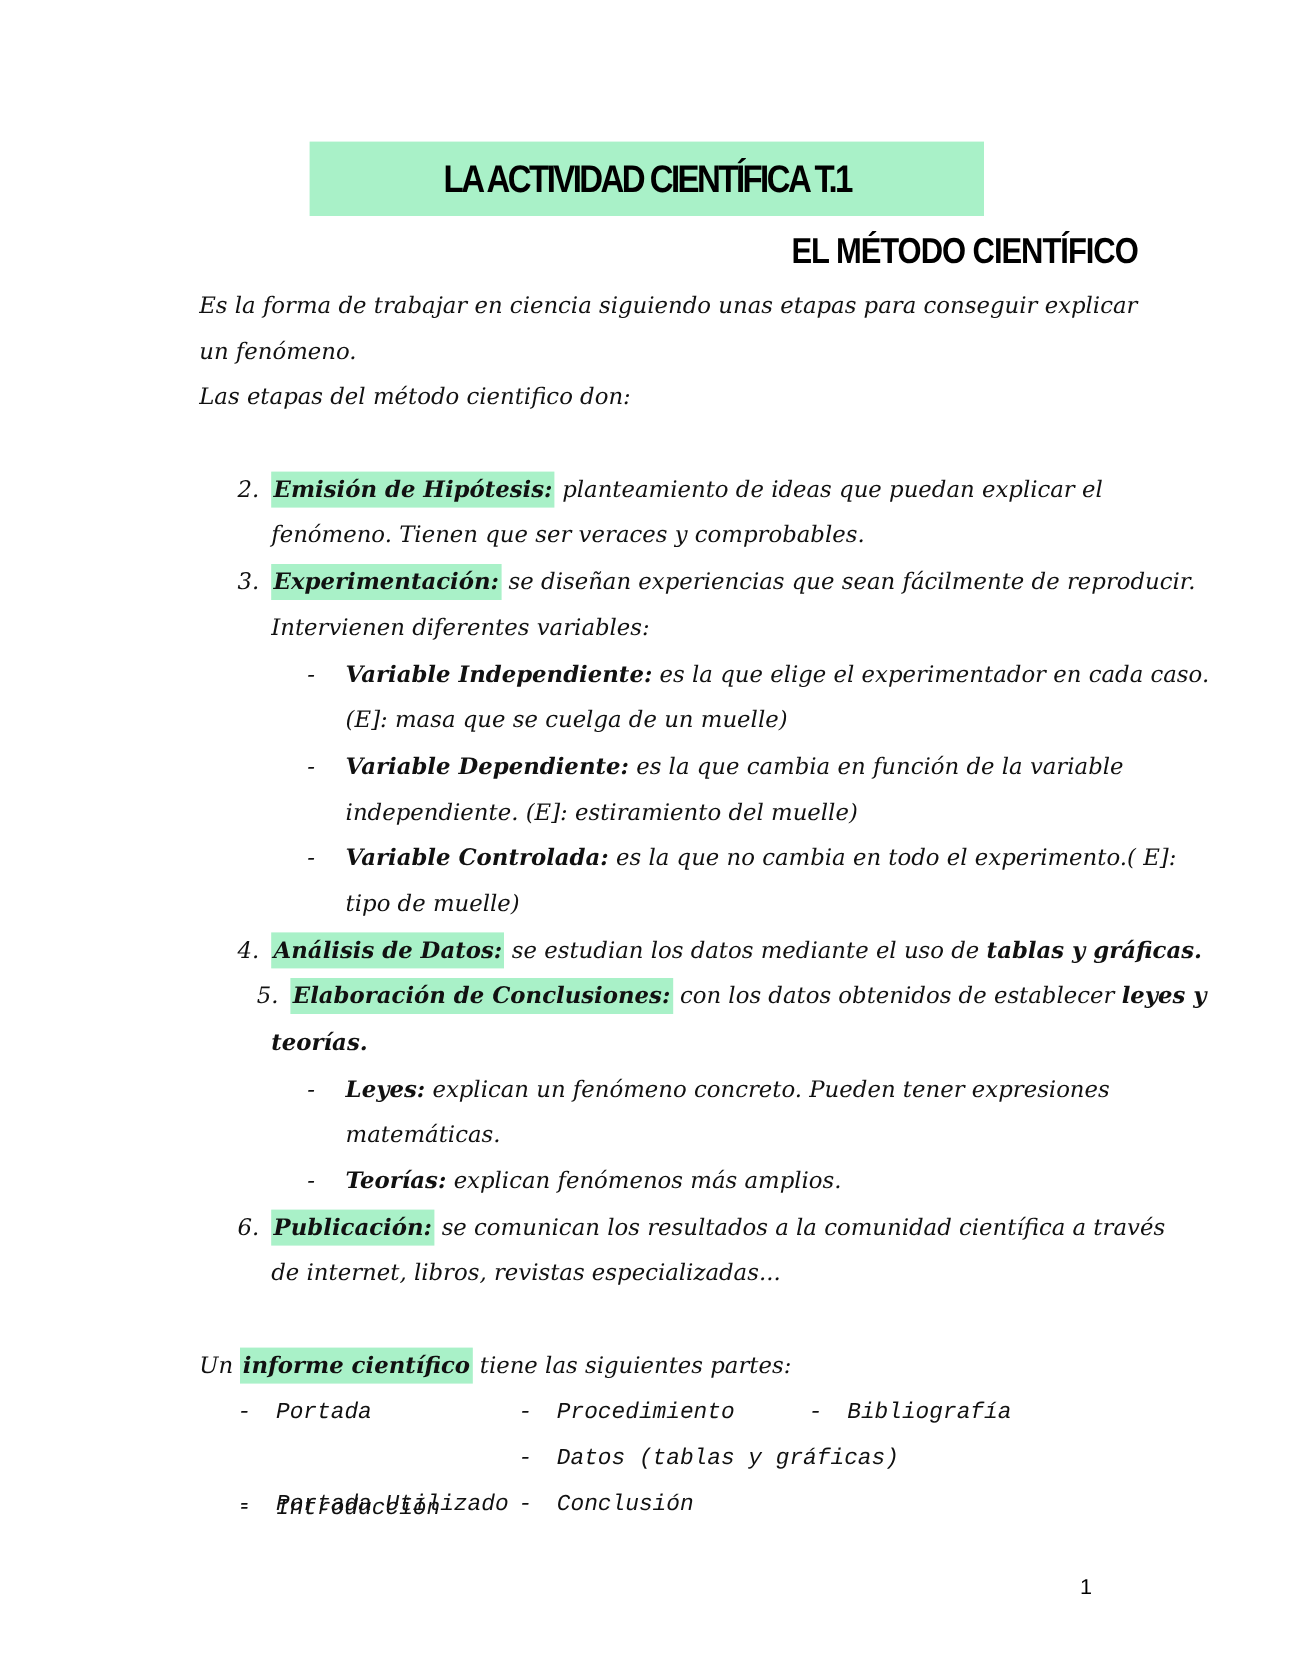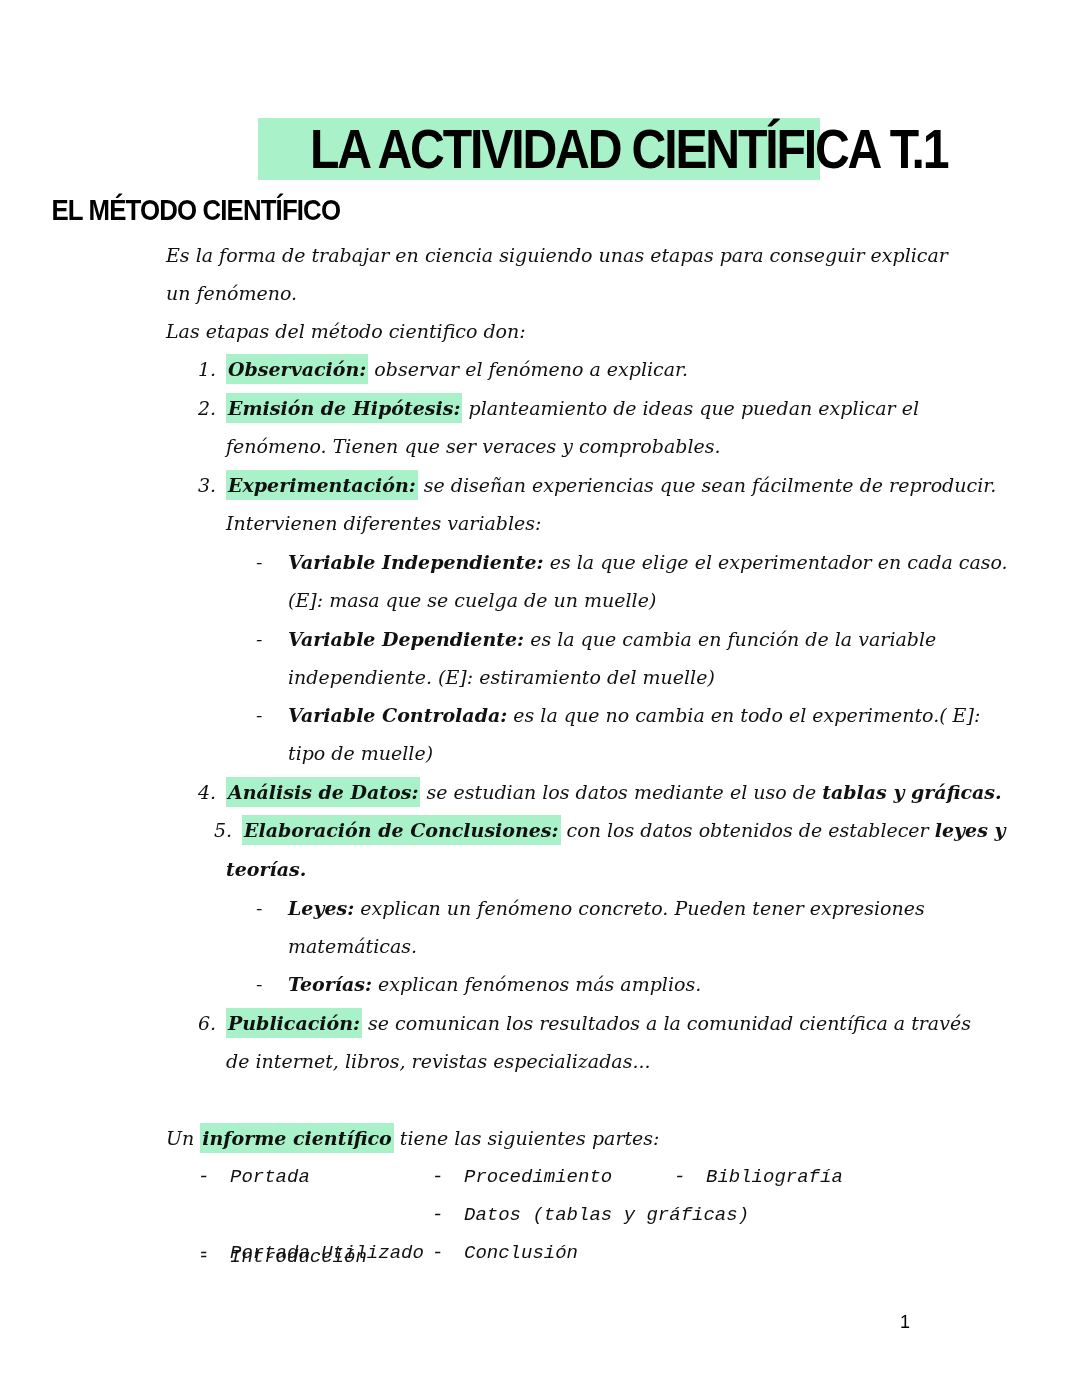--- a/index.html
+++ b/index.html
@@ -2,29 +2,29 @@
 <html><head>
 <meta charset="utf-8">
 <style>
   html, body { margin: 0; padding: 0; background: #ffffff; }
   body { width: 1080px; height: 1397px; position: relative; overflow: hidden; }
   .page { position: absolute; left: 0; top: 0; width: 1080px; height: 1397px; background: #fff; color: #111; }
   .title {
     position: absolute; left: 258px; top: 118px; width: 562px; height: 62px;
     background: #a9f1c8;
     font-family: "Liberation Sans", sans-serif; font-weight: 700;
-    font-size: 56px; line-height: 62px; letter-spacing: -2.5px;
+    font-size: 32px; line-height: 62px; letter-spacing: -2.5px;
     transform-origin: left center;
     white-space: nowrap; text-align: center; color: #000;
   }
   .title span { display: inline-block; transform: scaleX(0.86); }
   .subtitle {
-    position: absolute; left: 0; top: 190px; width: 972px; text-align: left;
+    position: absolute; left: 0; top: 190px; width: 972px; text-align: right;
     font-family: "Liberation Sans", sans-serif; font-weight: 700;
-    font-size: 30px; line-height: 40px; letter-spacing: -1px; color: #000; margin-left: 28px;
+    font-size: 30px; line-height: 40px; letter-spacing: -1px; color: #000;
   }
   .subtitle span { display: inline-block; transform: scaleX(0.86); }
   .line {
     position: absolute; white-space: nowrap;
     font-family: "DejaVu Serif", serif; font-style: italic;
     font-size: 19px; line-height: 30px; color: #111;
   }
   .hl { background: #a9f1c8; padding: 4px 2px; font-weight: 700; }
   .term { font-weight: 700; }
   .num { display: inline-block; width: 28px; }
@@ -40,23 +40,20 @@
 
 <div class="page">
 
   <div class="title"><span>LA ACTIVIDAD CIENTÍFICA   T.1</span></div>
   <div class="subtitle"><span>EL MÉTODO CIENTÍFICO</span></div>
 
   <div class="line" style="left:166px; top:240px;">Es la forma de trabajar en ciencia siguiendo unas etapas para conseguir explicar</div>
   <div class="line" style="left:166px; top:278px;">un fenómeno.</div>
   <div class="line" style="left:166px; top:316px;">Las etapas del método cientifico don:</div>
 
-  <div class="line" style="left:198px; top:354px;">
-    <span class="num">1.</span><span class="hl">Observación:</span><span> observar el fenómeno a explicar.</span>
-  </div>
 
   <div class="line" style="left:198px; top:393px;">
     <span class="num">2.</span><span class="hl">Emisión de Hipótesis:</span><span> planteamiento de ideas que puedan explicar el</span>
   </div>
   <div class="line" style="left:226px; top:431px;">fenómeno. Tienen que ser veraces y comprobables.</div>
 
   <div class="line" style="left:198px; top:470px;">
     <span class="num">3.</span><span class="hl">Experimentación:</span><span> se diseñan experiencias que sean fácilmente  de reproducir.</span>
   </div>
   <div class="line" style="left:226px; top:508px;">Intervienen diferentes variables:</div>

